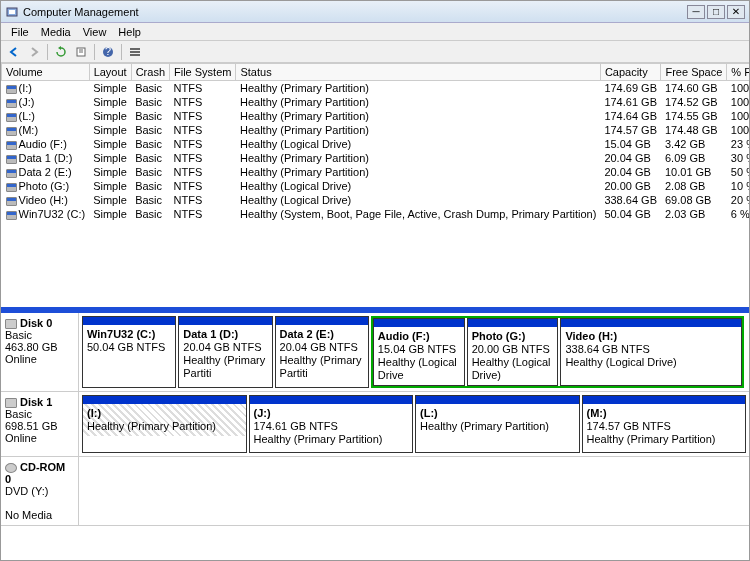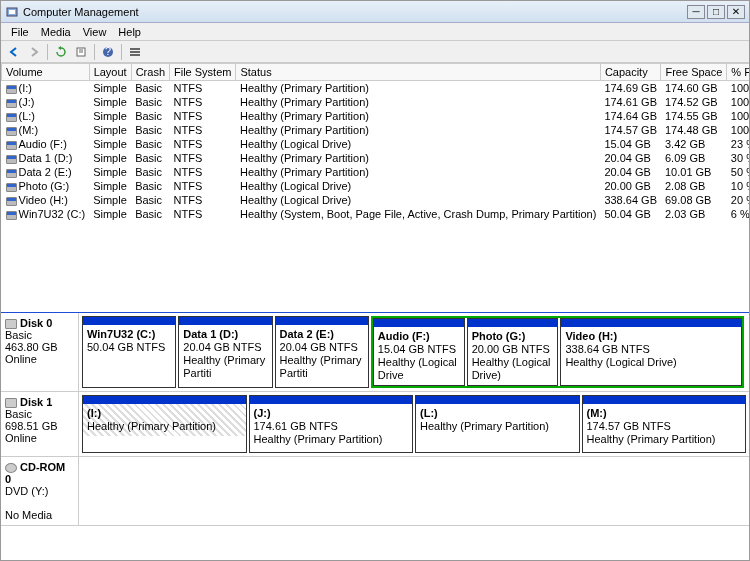--- a/index.html
+++ b/index.html
@@ -11,21 +11,21 @@
 .menubar { background: #f0f0f0; height: 18px; display: flex; align-items: center; padding: 0 4px; border-bottom: 1px solid #ccc; }
 .menubar span { padding: 0 6px; cursor: default; }
 .toolbar { background: #f0f0f0; height: 22px; display: flex; align-items: center; padding: 0 4px; gap: 2px; border-bottom: 1px solid #ccc; }
 .tbtn { width: 18px; height: 18px; display: flex; align-items: center; justify-content: center; border: 1px solid transparent; cursor: default; }
 .tsep { width: 1px; height: 16px; background: #bbb; margin: 0 2px; }
 .vol-table { width: 100%; border-collapse: collapse; }
 .vol-table th { text-align: left; padding: 2px 4px; border: 1px solid #ccc; background: #f8f8f8; font-weight: normal; white-space: nowrap; }
 .vol-table td { padding: 1px 4px; white-space: nowrap; }
 .vol-icon { display: inline-block; width: 11px; height: 9px; background: #bbb; border: 1px solid #888; margin-right: 2px; vertical-align: middle; border-radius: 1px; position: relative; }
 .vol-icon.blue::after { content:''; position:absolute; left:0; top:0; width:100%; height:3px; background:#36c; }
-.top-pane { height: 250px; overflow: auto; border-bottom: 1px solid #1d4ed8; }
+.top-pane { height: 250px; overflow: auto; border-bottom: 6px solid #1d4ed8; }
 .bottom-pane { overflow: auto; height: 247px; }
 .disk-row { display: flex; border-bottom: 1px solid #ccc; }
 .disk-label { width: 78px; padding: 4px; border-right: 1px solid #ccc; }
 .disk-label .name { font-weight: bold; }
 .disk-label .drive-icon { display:inline-block; width:12px; height:10px; background:#ccc; border:1px solid #888; margin-right:3px; vertical-align:middle; border-radius:1px; }
 .disk-parts { flex: 1; display: flex; padding: 3px; gap: 0; }
 .part { flex: 1; border: 1px solid #333; margin-right: 2px; min-height: 58px; display: flex; flex-direction: column; }
 .part:last-child { margin-right: 0; }
 .part-header { background: #0033cc; height: 8px; }
 .part-body { padding: 3px 4px; font-size: 10px; line-height: 13px; overflow: hidden; }

